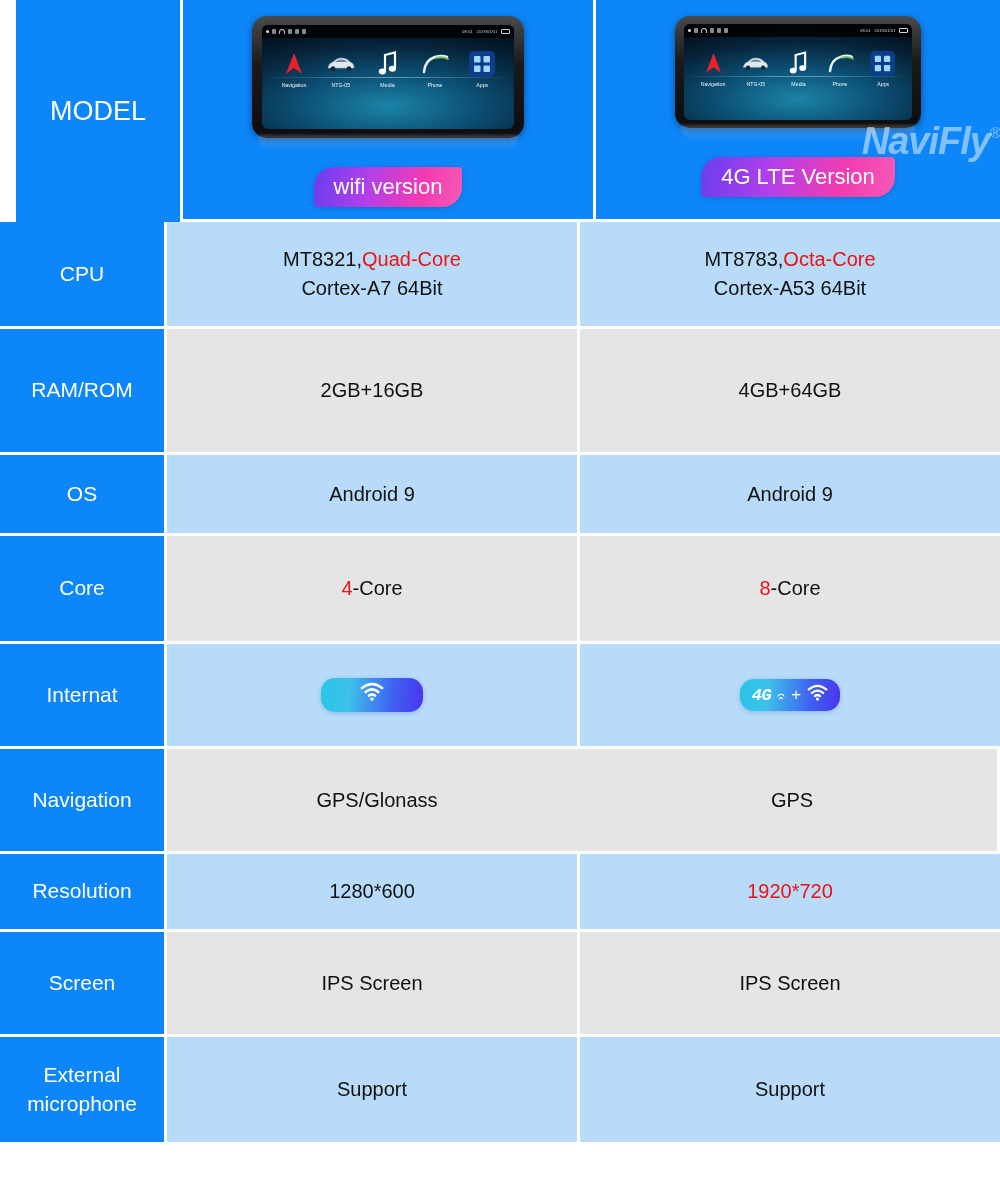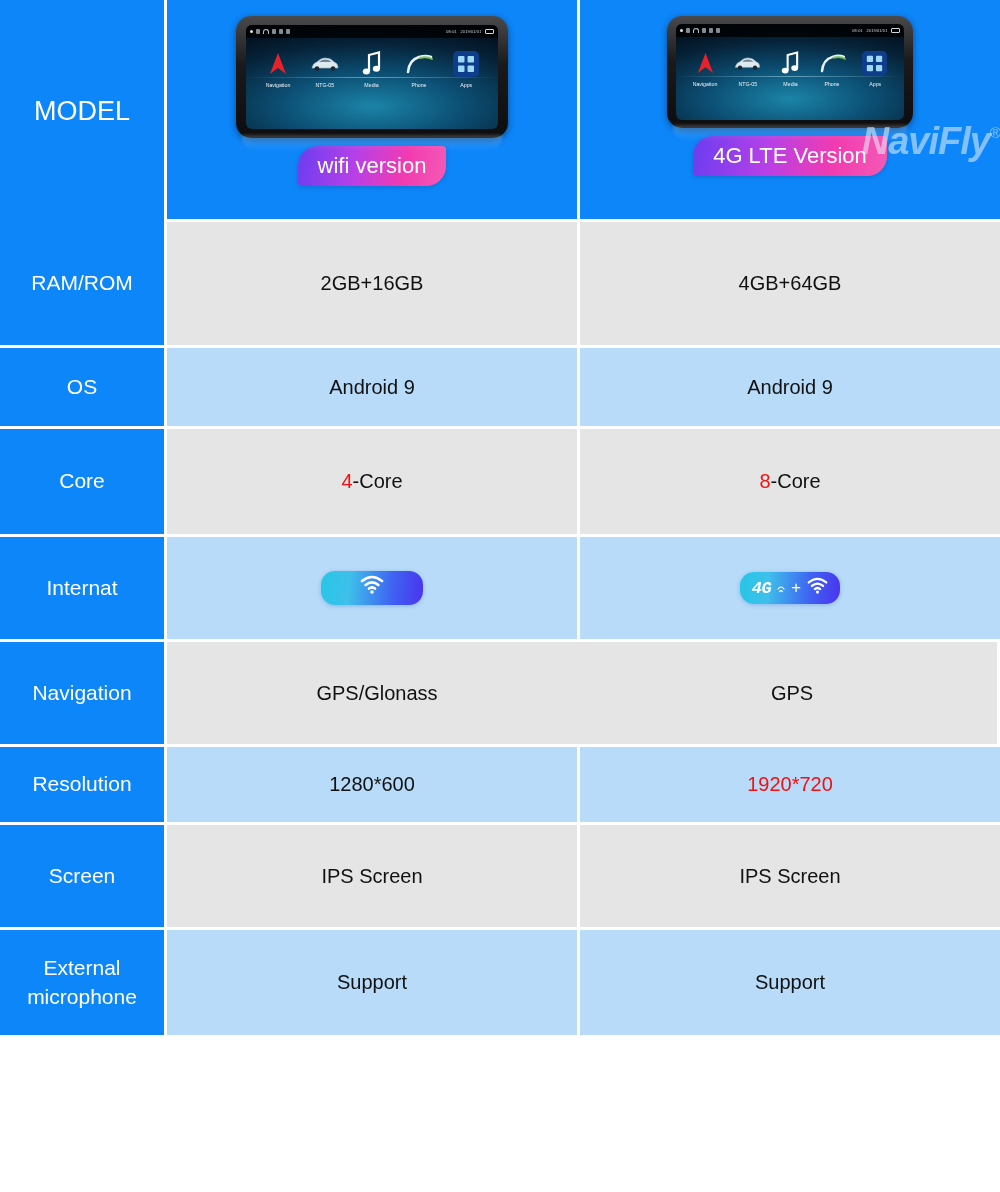--- a/index.html
+++ b/index.html
@@ -51,20 +51,21 @@
   .shade-b .data-cell { background: #e5e5e5; }
 
   .red { color: #f21010; }
 
   
   .header-row {
     display: flex;
     width: 1000px;
     height: 222px;
     border-bottom: 3px solid #ffffff;
+    padding-left: 16px;
   }
   .header-row .label-cell {
     background: #0d86fa;
     font-size: 27px;
     height: 222px;
     border-right: 3px solid #ffffff;
   }
   .hdr-cell {
     position: relative;
     background: #0d86fa;
@@ -128,21 +129,21 @@
   }
   .app { width: 46px; display: flex; flex-direction: column; align-items: center; gap: 3px; }
   .app .glyph { height: 30px; display: flex; align-items: center; justify-content: center; }
   .app .cap { font-size: 5.5px; color: #eef3f7; transform: scale(.95); white-space: nowrap; }
   .screen .horizon {
     position: absolute; left: 0; right: 0; top: 52px; height: 1px;
     background: linear-gradient(90deg, rgba(255,255,255,0), rgba(170,215,235,.55), rgba(255,255,255,0));
   }
 
   .badge {
-    margin-top: 8px;
+    margin-top: 29px;
     height: 40px;
     min-width: 136px;
     padding: 0 20px;
     display: flex; align-items: center; justify-content: center;
     color: #ffffff;
     font-size: 22px;
     background: linear-gradient(100deg, #6a3df0 0%, #b540e8 38%, #f23bb0 72%, #f45ab6 100%);
     border-radius: 20px 4px 20px 4px;
     box-shadow: 0 1px 5px rgba(0,0,0,.18);
   }
@@ -354,20 +355,37 @@
       <div class="badge">
         <span>4G LTE Version</span>
       </div>
       <div class="watermark">
         <span>NaviFly</span>
         <span class="reg">®</span>
       </div>
     </div>
   </div>
 
+  <div class="row shade-a" style="height:107px">
+    <div class="label-cell">
+      <span>CPU</span>
+    </div>
+    <div class="data-cell left">
+      <div>
+        <span>MT8321,</span><span class="red">Quad-Core</span>
+      </div>
+      <div>Cortex-A7 64Bit</div>
+    </div>
+    <div class="data-cell">
+      <div>
+        <span>MT8783,</span><span class="red">Octa-Core</span>
+      </div>
+      <div>Cortex-A53 64Bit</div>
+    </div>
+  </div>
 
   <div class="row shade-b" style="height:126px">
     <div class="label-cell">
       <span>RAM/ROM</span>
     </div>
     <div class="data-cell left">
       <div>2GB+16GB</div>
     </div>
     <div class="data-cell">
       <div>4GB+64GB</div>

